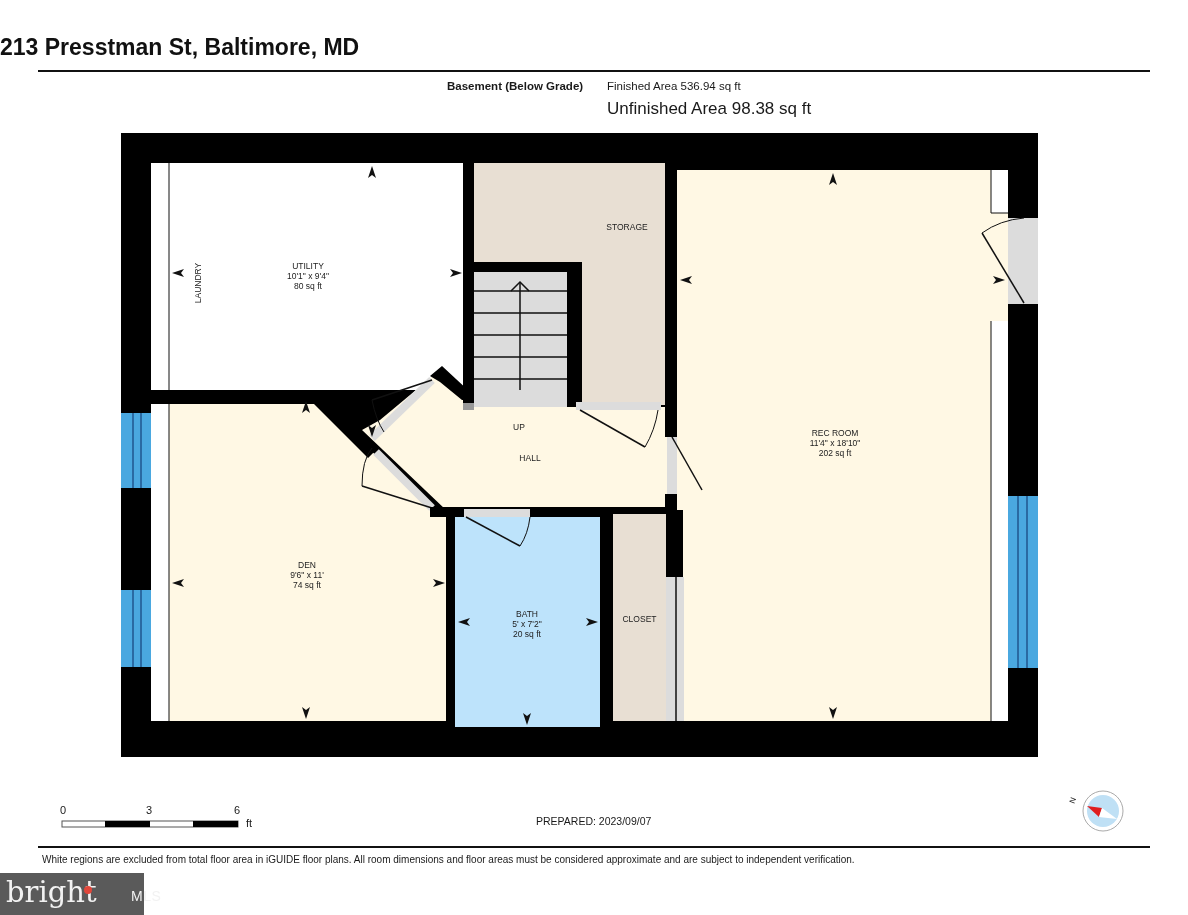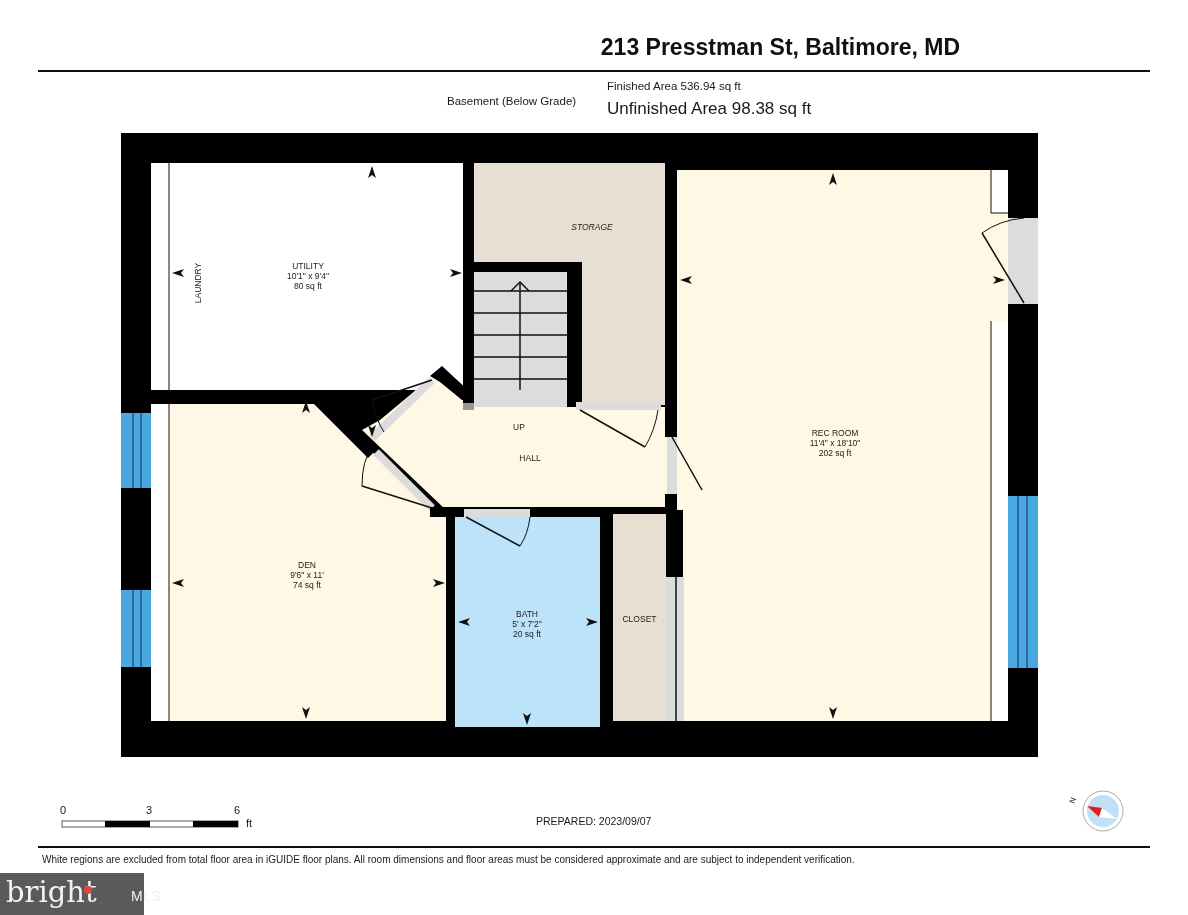--- a/index.html
+++ b/index.html
@@ -1,19 +1,19 @@
 <!DOCTYPE html>
 <html><head>
 <meta charset="utf-8">
 <style>
   html, body { margin: 0; padding: 0; background: #ffffff; }
   body { width: 1188px; height: 915px; position: relative; overflow: hidden; font-family: "Liberation Sans", sans-serif; color: #1a1a1a; }
-  .title { position: absolute; left: 0; width: 960px; top: 34px; text-align: right; font-size: 23px; font-weight: bold; color: #111; }
+  .title { position: absolute; left: 0; width: 960px; top: 34px; text-align: left; font-size: 23px; font-weight: bold; color: #111; }
   .rule-top { position: absolute; left: 38px; width: 1112px; top: 70px; height: 2px; background: #111; }
-  .level { position: absolute; left: 447px; top: 95px; font-size: 11.5px; font-weight: normal; }
+  .level { position: absolute; left: 447px; top: 80px; font-size: 11.5px; font-weight: bold; }
   .area1 { position: absolute; left: 607px; top: 80px; font-size: 11.5px; }
   .area2 { position: absolute; left: 607px; top: 99px; font-size: 17px; }
   svg.plan { position: absolute; left: 0; top: 0; }
   .lbl { position: absolute; font-size: 8.5px; text-align: center; line-height: 10px; color: #222; }
   .scale-num { position: absolute; font-size: 11px; }
   .prepared { position: absolute; left: 536px; top: 815px; font-size: 10.5px; }
   .rule-bottom { position: absolute; left: 38px; width: 1112px; top: 846px; height: 2px; background: #111; }
   .disclaimer { position: absolute; left: 42px; top: 854px; font-size: 10px; }
   .logo { position: absolute; left: 0; top: 873px; width: 144px; height: 42px; background: #5a5a5a; color: #fff; }
   .logo .b { position: absolute; left: 6px; top: 2px; font-family: "DejaVu Serif", serif; font-size: 29px; color: #f2f2f2; }
@@ -149,21 +149,21 @@
     <polygon points="1102,808 1117,819 1099,817" fill="#fff"></polygon>
   </g>
 </svg>
 
 <div class="lbl" style="left:268px;top:261px;width:80px;">
   <div>UTILITY</div>
     <div>10'1" x 9'4"</div>
     <div>80 sq ft</div>
 </div>
 <div class="lbl" style="left:168px;top:278px;width:60px;transform:rotate(-90deg);">LAUNDRY</div>
-<div class="lbl" style="left:552px;top:222px;width:80px;font-style:italic;">STORAGE</div>
+<div class="lbl" style="left:587px;top:222px;width:80px;">STORAGE</div>
 <div class="lbl" style="left:785px;top:428px;width:100px;">
   <div>REC ROOM</div>
     <div>11'4" x 18'10"</div>
     <div>202 sq ft</div>
 </div>
 <div class="lbl" style="left:499px;top:422px;width:40px;">UP</div>
 <div class="lbl" style="left:505px;top:453px;width:50px;">HALL</div>
 <div class="lbl" style="left:267px;top:560px;width:80px;">
   <div>DEN</div>
     <div>9'6" x 11'</div>

